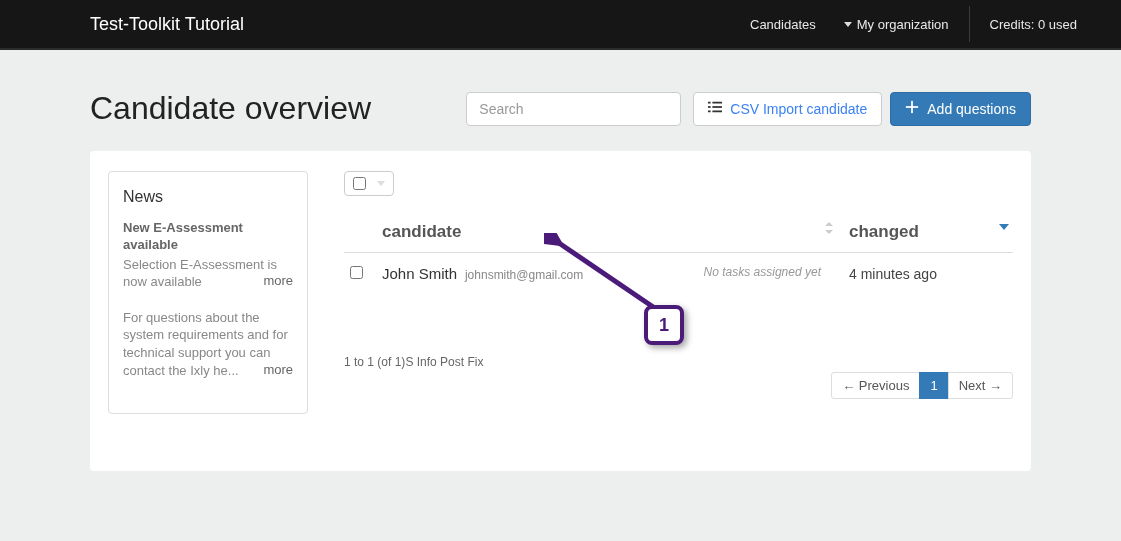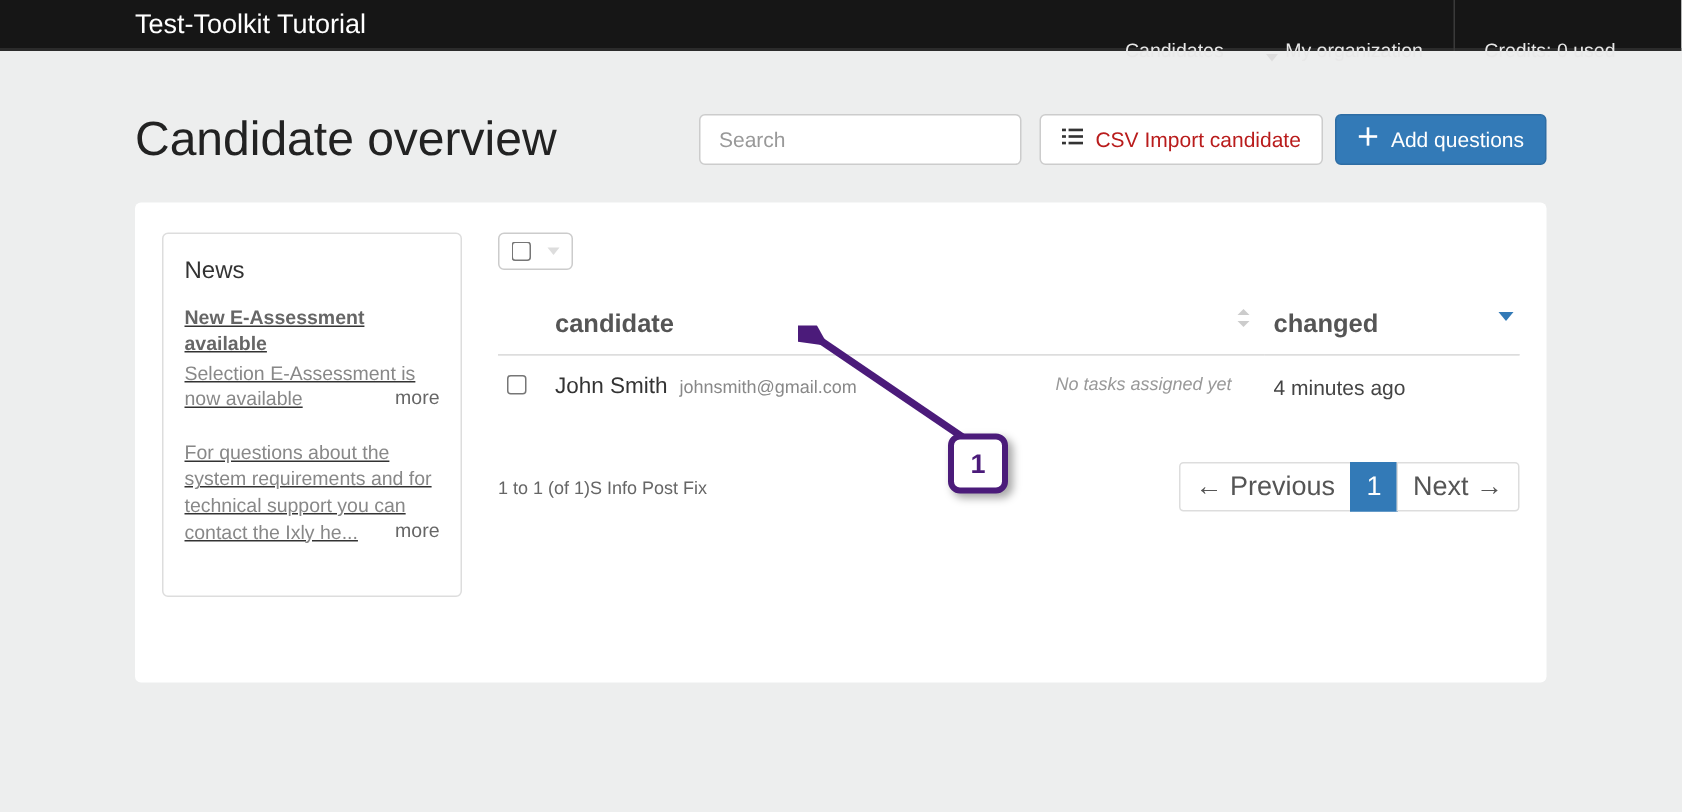--- a/index.html
+++ b/index.html
@@ -8,38 +8,38 @@
     font-size: 14px;
     background: #edeeee;
     color: #333;
     width: 1121px;
     height: 541px;
     overflow: hidden;
   }
   
   .navbar {
     background: #161616;
-    height: 34px;
+    height: 50px;
     display: flex;
     align-items: center;
     padding: 0 30px 0 90px;
     color: #fff;
     border-bottom: 2px solid #2b2b2b;
   }
   .navbar .brand {
     font-size: 18px;
     color: #fff;
     flex: 0 0 auto;
   }
   .navbar .spacer { flex: 1; }
   .nav-item {
     padding: 0 14px;
     height: 50px;
     display: flex;
-    align-items: flex-end;
+    align-items: center;
     color: #e8e8e8;
     font-size: 13px;
     cursor: pointer;
   }
   .nav-sep {
     width: 1px;
     height: 36px;
     background: #3a3a3a;
     margin: 0 6px;
   }
@@ -84,21 +84,21 @@
   }
   .search-input::placeholder { color: #999; }
   .btn {
     display: inline-flex;
     align-items: center;
     height: 34px;
     padding: 0 14px;
     border: 1px solid #ccc;
     border-radius: 4px;
     background: #fff;
-    color: #b91c1c;
+    color: #3b82f6;
     font-size: 14px;
     cursor: pointer;
     margin-right: 8px;
   }
   .btn:last-child { margin-right: 0; }
   .btn svg { margin-right: 8px; }
   .btn-primary {
     background: #337ab7;
     border-color: #2e6da4;
     color: #fff;
@@ -107,40 +107,40 @@
   .list-icon svg { width: 14px; height: 14px; fill: #333; }
   .plus-icon svg { width: 14px; height: 14px; }
 
   .content-row { display: flex; gap: 0; }
   .main-panel {
     background: #fff;
     border-radius: 4px;
     padding: 20px 18px 28px 18px;
     flex: 1;
     display: flex;
-    gap: 24px;
+    gap: 36px;
     min-height: 320px;
     box-shadow: 0 0 0 rgba(0,0,0,0);
   }
   
   .news-box {
     width: 200px;
     border: 1px solid #ddd;
     border-radius: 4px;
     padding: 16px 14px;
     flex: 0 0 200px;
     align-self: flex-start;
   }
   .news-box h3 {
     font-size: 16px;
     font-weight: 400;
     color: #333;
     margin-bottom: 14px;
   }
-  .news-item { margin-bottom: 18px; font-size: 13px; text-decoration: underline; }
+  .news-item { margin-bottom: 18px; font-size: 13px; }
   .news-item .ni-title { color: #666; font-weight: 700; line-height: 1.3; margin-bottom: 2px; }
   .news-item .ni-body { color: #888; line-height: 1.35; }
   .news-item .ni-more { float: right; color: #666; }
   .news-item::after { content: ""; display: block; clear: both; }
 
   
   .table-area { flex: 1; position: relative; }
   .bulk-btn {
     display: inline-flex;
     align-items: center;
@@ -205,25 +205,26 @@
     align-items: center;
     margin-top: 30px;
     font-size: 12px;
     color: #666;
   }
   .table-footer .spacer { flex: 1; }
   .pager { display: flex; }
   .pager .pg {
     border: 1px solid #ddd;
     padding: 5px 10px;
-    font-size: 18px;
+    font-size: 13px;
     color: #555;
     background: #fff;
     cursor: pointer;
     margin-left: -1px;
+    margin-top: 48px;
   }
   .pager .pg:first-child { border-radius: 3px 0 0 3px; margin-left: 0; }
   .pager .pg:last-child { border-radius: 0 3px 3px 0; }
   .pager .pg.active {
     background: #337ab7;
     border-color: #337ab7;
     color: #fff;
   }
 
   

